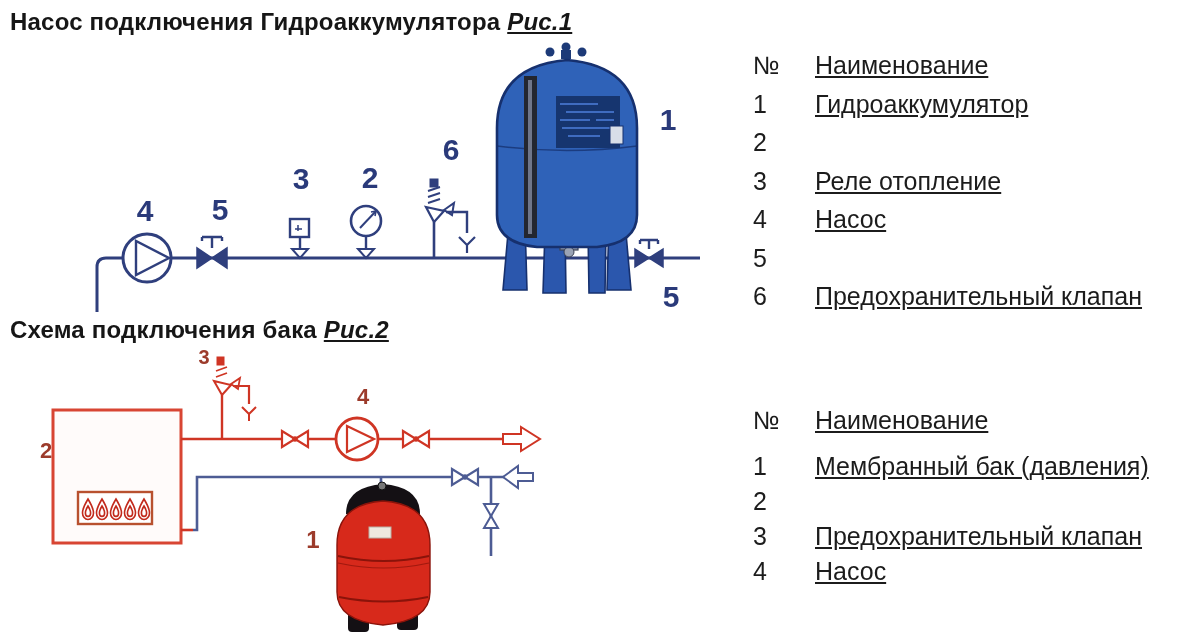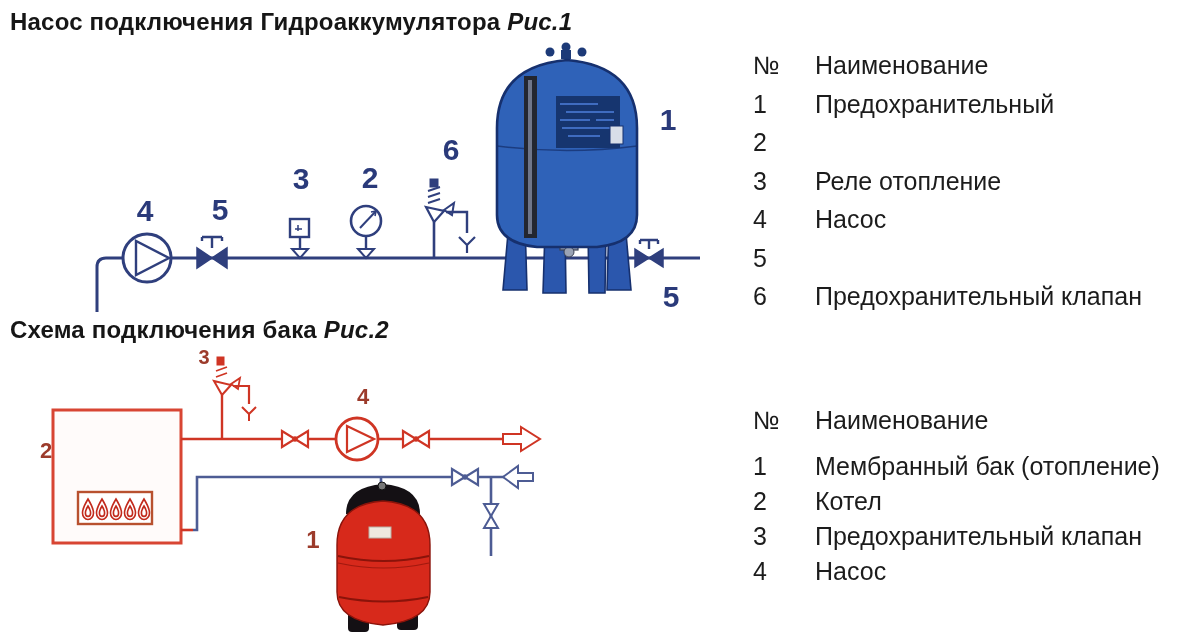--- a/index.html
+++ b/index.html
@@ -4,37 +4,37 @@
 <style>
   html,body{margin:0;padding:0;}
   body{
     width:1200px;height:639px;position:relative;background:#ffffff;
     font-family:"Liberation Sans", sans-serif;overflow:hidden;
   }
   .fig-title{
     position:absolute;left:10px;white-space:nowrap;
     font-size:24px;font-weight:bold;color:#161616;letter-spacing:0.2px;
   }
-  .fig-title .fig-ref{font-style:italic;font-weight:bold;}
+  .fig-title .fig-ref{font-style:italic;font-weight:bold;text-decoration:underline;}
   #title1{top:8px;}
   #title2{top:316px;}
   svg.diagram{position:absolute;left:0;}
   #fig1-canvas{top:0;}
   #fig2-canvas{top:320px;}
   .legend{
     position:absolute;left:748px;width:450px;color:#1c1c1c;font-size:25px;
   }
   #legend1{top:46px;}
   #legend2{top:401px;}
   .legend .lrow{display:grid;grid-template-columns:67px 1fr;align-items:baseline;}
   #legend1 .lrow{height:38.5px;line-height:38.5px;}
   #legend2 .lrow{height:35px;line-height:35px;}
   #legend2 .lrow.lheader{height:38px;line-height:38px;margin-bottom:10px;}
   .legend .lnum{padding-left:5px;}
-  .legend .lname{white-space:nowrap;}
+  .legend .lname{white-space:nowrap;text-decoration:underline;}
   svg text.num1{font-family:"Liberation Sans",sans-serif;font-weight:600;fill:#2a3a7a;}
   svg text.num2{font-family:"Liberation Sans",sans-serif;font-weight:600;fill:#9c3b2b;}
 </style>
 </head>
 <body>
 
 <div id="title1" class="fig-title">
   <span>Насос подключения Гидроаккумулятора</span>
   <span class="fig-ref">Рис.1</span>
 </div>
@@ -132,21 +132,21 @@
   </g>
 </svg>
 
 <div id="legend1" class="legend">
   <div class="lrow lheader">
     <span class="lnum">№</span>
     <span class="lname">Наименование</span>
   </div>
   <div class="lrow">
     <span class="lnum">1</span>
-    <span class="lname">Предохранительный</span>
+    <span class="lname">Гидроаккумулятор</span>
   </div>
   <div class="lrow">
     <span class="lnum">2</span>
   </div>
   <div class="lrow">
     <span class="lnum">3</span>
     <span class="lname">Реле отопление</span>
   </div>
   <div class="lrow">
     <span class="lnum">4</span>
@@ -266,25 +266,24 @@
   </g>
 </svg>
 
 <div id="legend2" class="legend">
   <div class="lrow lheader">
     <span class="lnum">№</span>
     <span class="lname">Наименование</span>
   </div>
   <div class="lrow">
     <span class="lnum">1</span>
-    <span class="lname">Мембранный бак (отопление)</span>
+    <span class="lname">Мембранный бак (давления)</span>
   </div>
   <div class="lrow">
     <span class="lnum">2</span>
-    <span class="lname">Котел</span>
   </div>
   <div class="lrow">
     <span class="lnum">3</span>
     <span class="lname">Предохранительный клапан</span>
   </div>
   <div class="lrow">
     <span class="lnum">4</span>
     <span class="lname">Насос</span>
   </div>
 </div>

